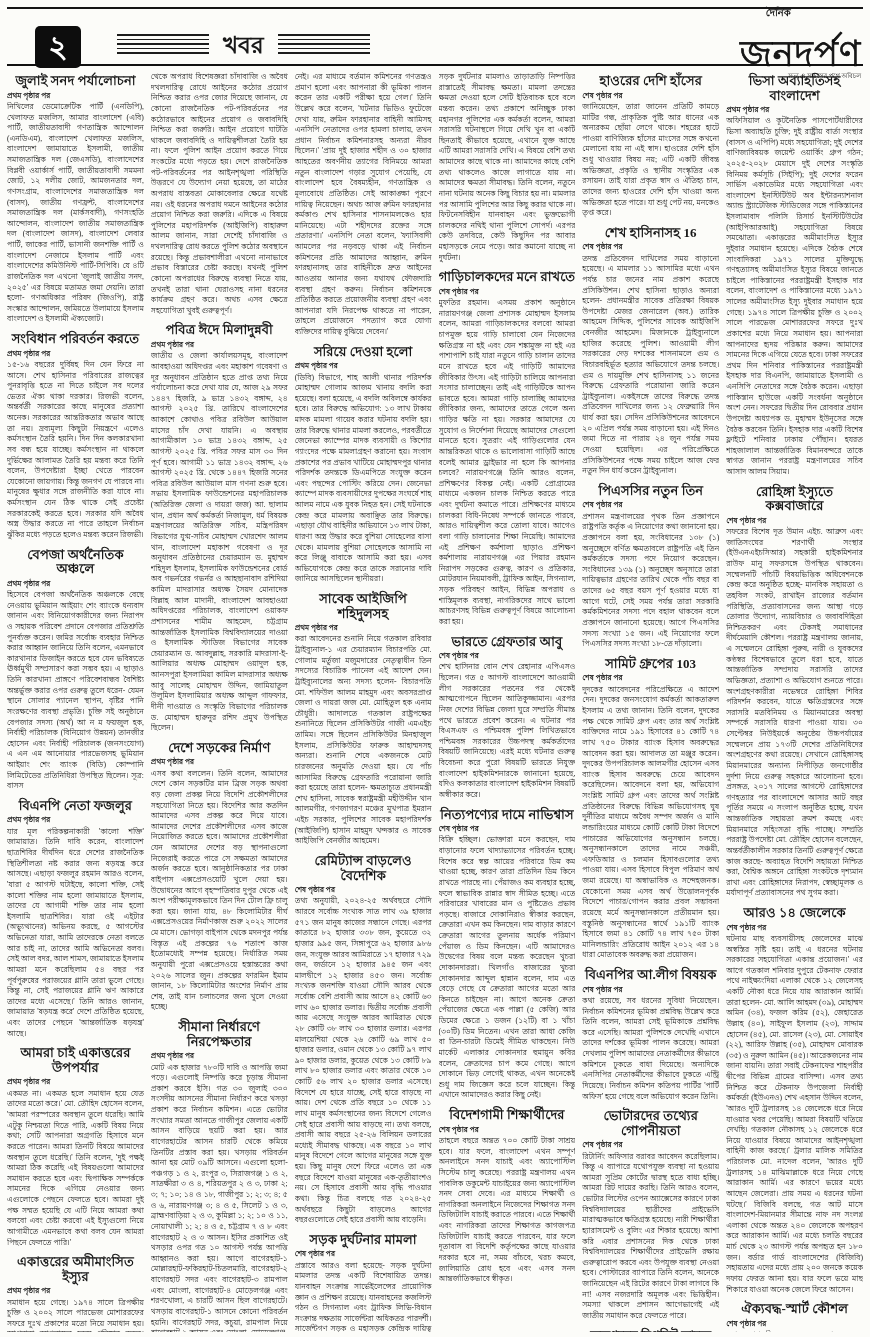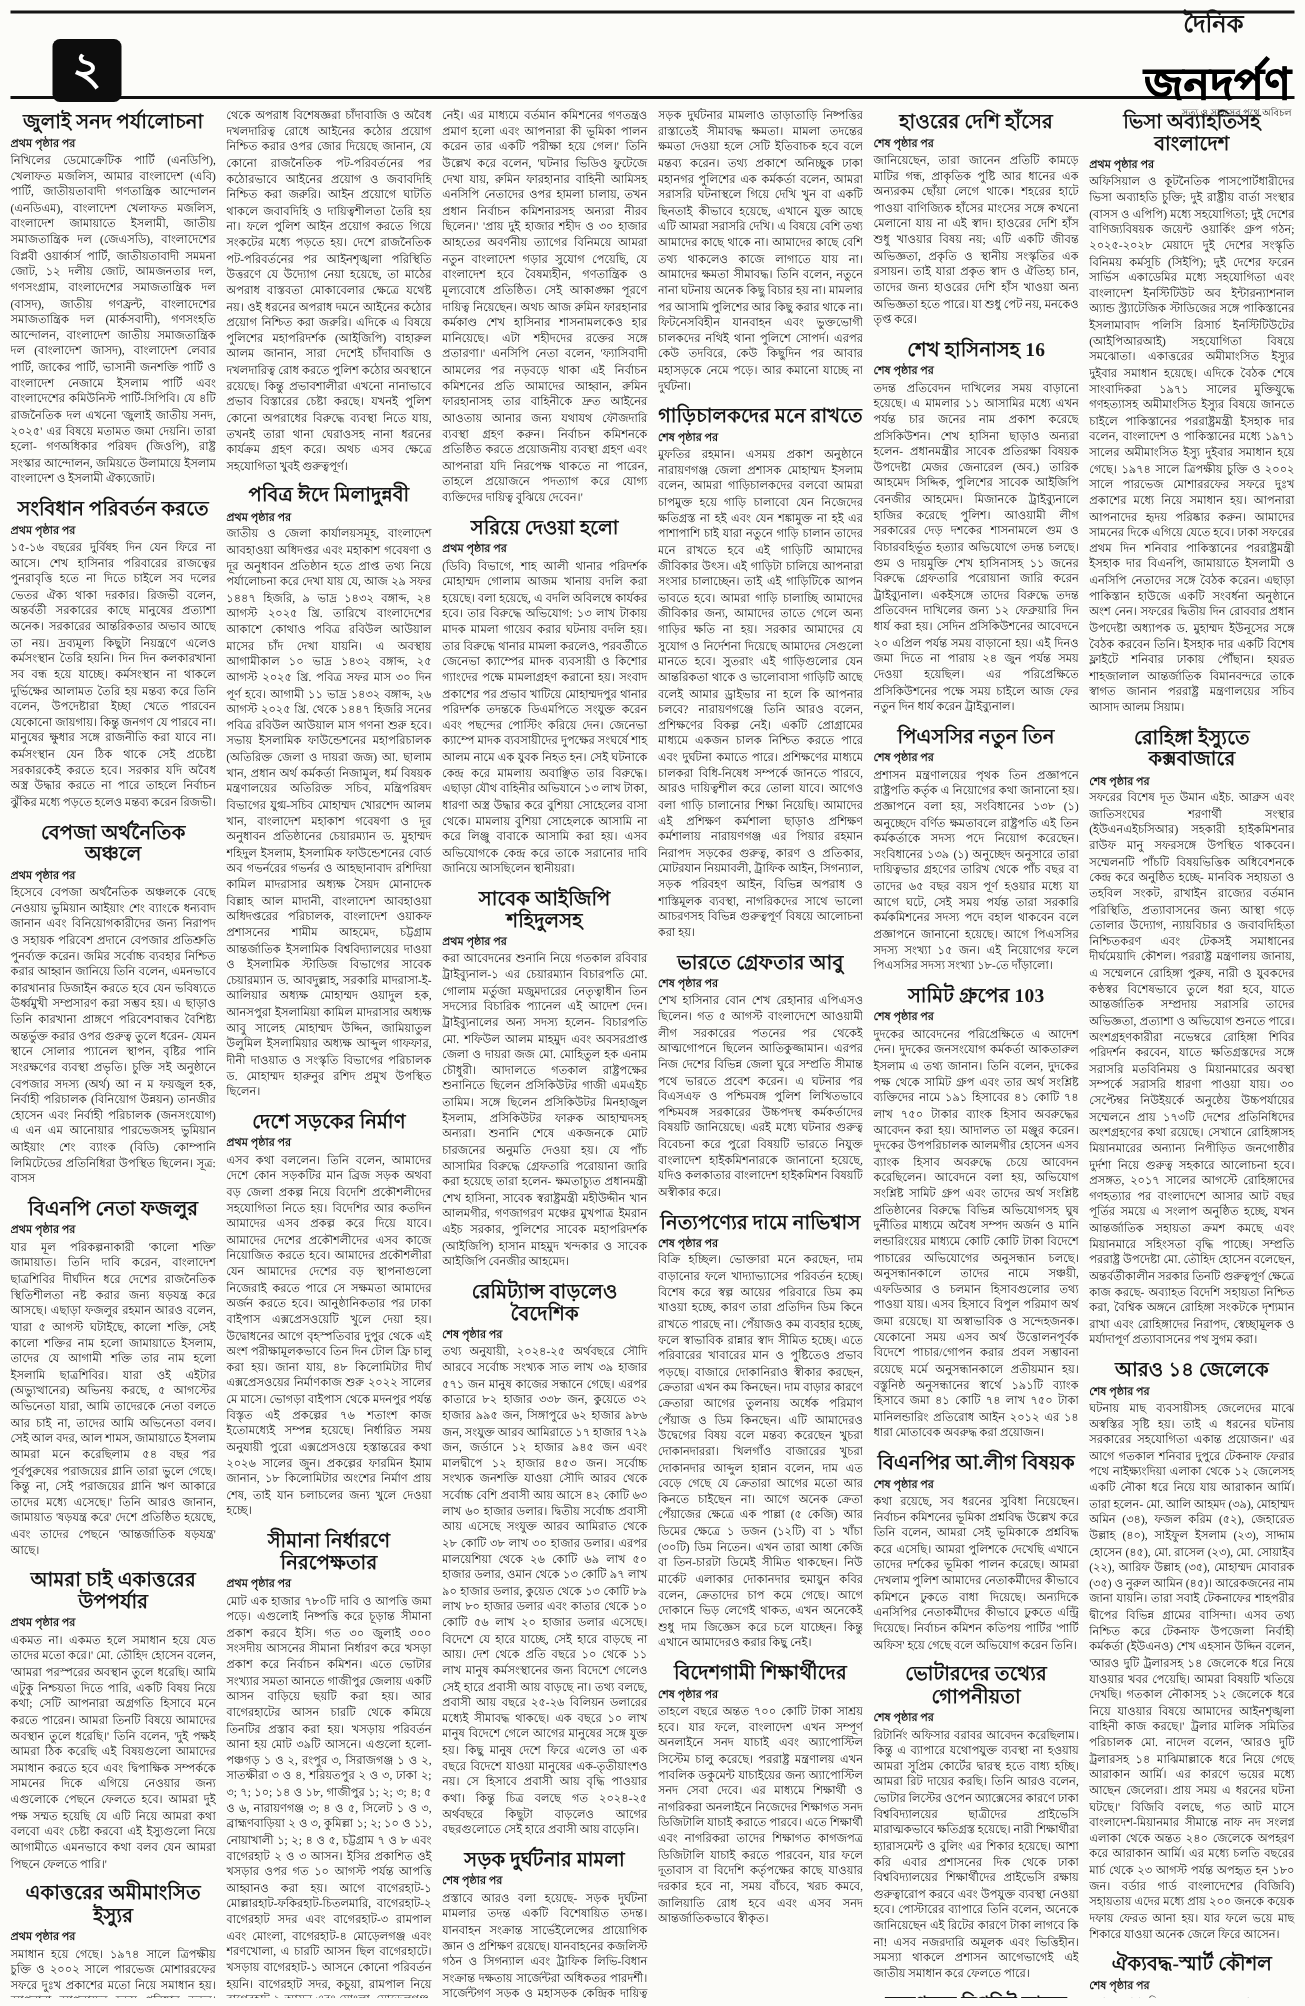--- a/index.html
+++ b/index.html
@@ -25,22 +25,22 @@
   }
   .dateline { font-size:11.5px; margin-left:14px; white-space:nowrap; letter-spacing:0.2px; }
   .sepsq { display:inline-block; width:8px; height:8px; background:#9a9a9a; margin:0 6px; vertical-align:middle; }
   .centerband { display:flex; align-items:center; margin-left:36px; }
   .rulestack {
     width:92px; height:23px;
     background:repeating-linear-gradient(to bottom, #1c1c1c 0 1.6px, transparent 1.6px 4.6px);
   }
   .section-title { font-size:23px; font-weight:bold; margin:0 14px; line-height:1; }
   .logo { margin-left:auto; margin-right:2px; text-align:left; line-height:1; padding-bottom:2px; }
-  .logo-top { font-size:16px; font-weight:bold; margin-left:26px; margin-bottom:18px; }
-  .logo-main { font-size:29px; font-weight:700; letter-spacing:0.5px; -webkit-text-stroke:0.6px #000; }
+  .logo-top { font-size:10px; font-weight:bold; margin-left:26px; margin-bottom:18px; }
+  .logo-main { font-size:36px; font-weight:400; letter-spacing:0.5px; -webkit-text-stroke:0.6px #000; }
   .logo-tagline { font-size:6.5px; text-align:right; margin-top:1px; color:#222; }
 
   .columns {
     position:absolute; top:72px; left:7px; right:7px; bottom:5px;
     display:flex; gap:7px; overflow:hidden;justify-content:flex-end;
   }
   .col {
     flex:1 1 0; min-width:0; overflow:hidden;
     font-size:7.6px; line-height:1.40; text-align:justify;
     word-break:break-word;
@@ -56,20 +56,25 @@
 </style>
 </head>
 <body>
 
 <div class="page">
   <div class="topline"></div>
 
   <div class="masthead">
     <div class="pagenum-box">
       <span>২</span>
+    </div>
+    <div class="centerband">
+      <div class="rulestack"></div>
+      <div class="section-title">খবর</div>
+      <div class="rulestack"></div>
     </div>
     <div class="logo">
       <div class="logo-top">দৈনিক</div>
       <div class="logo-main">জনদর্পণ</div>
       <div class="logo-tagline">সত্য ও সাহসের পথে অবিচল</div>
     </div>
   </div>
 
   <div class="columns">
       <div class="col">

